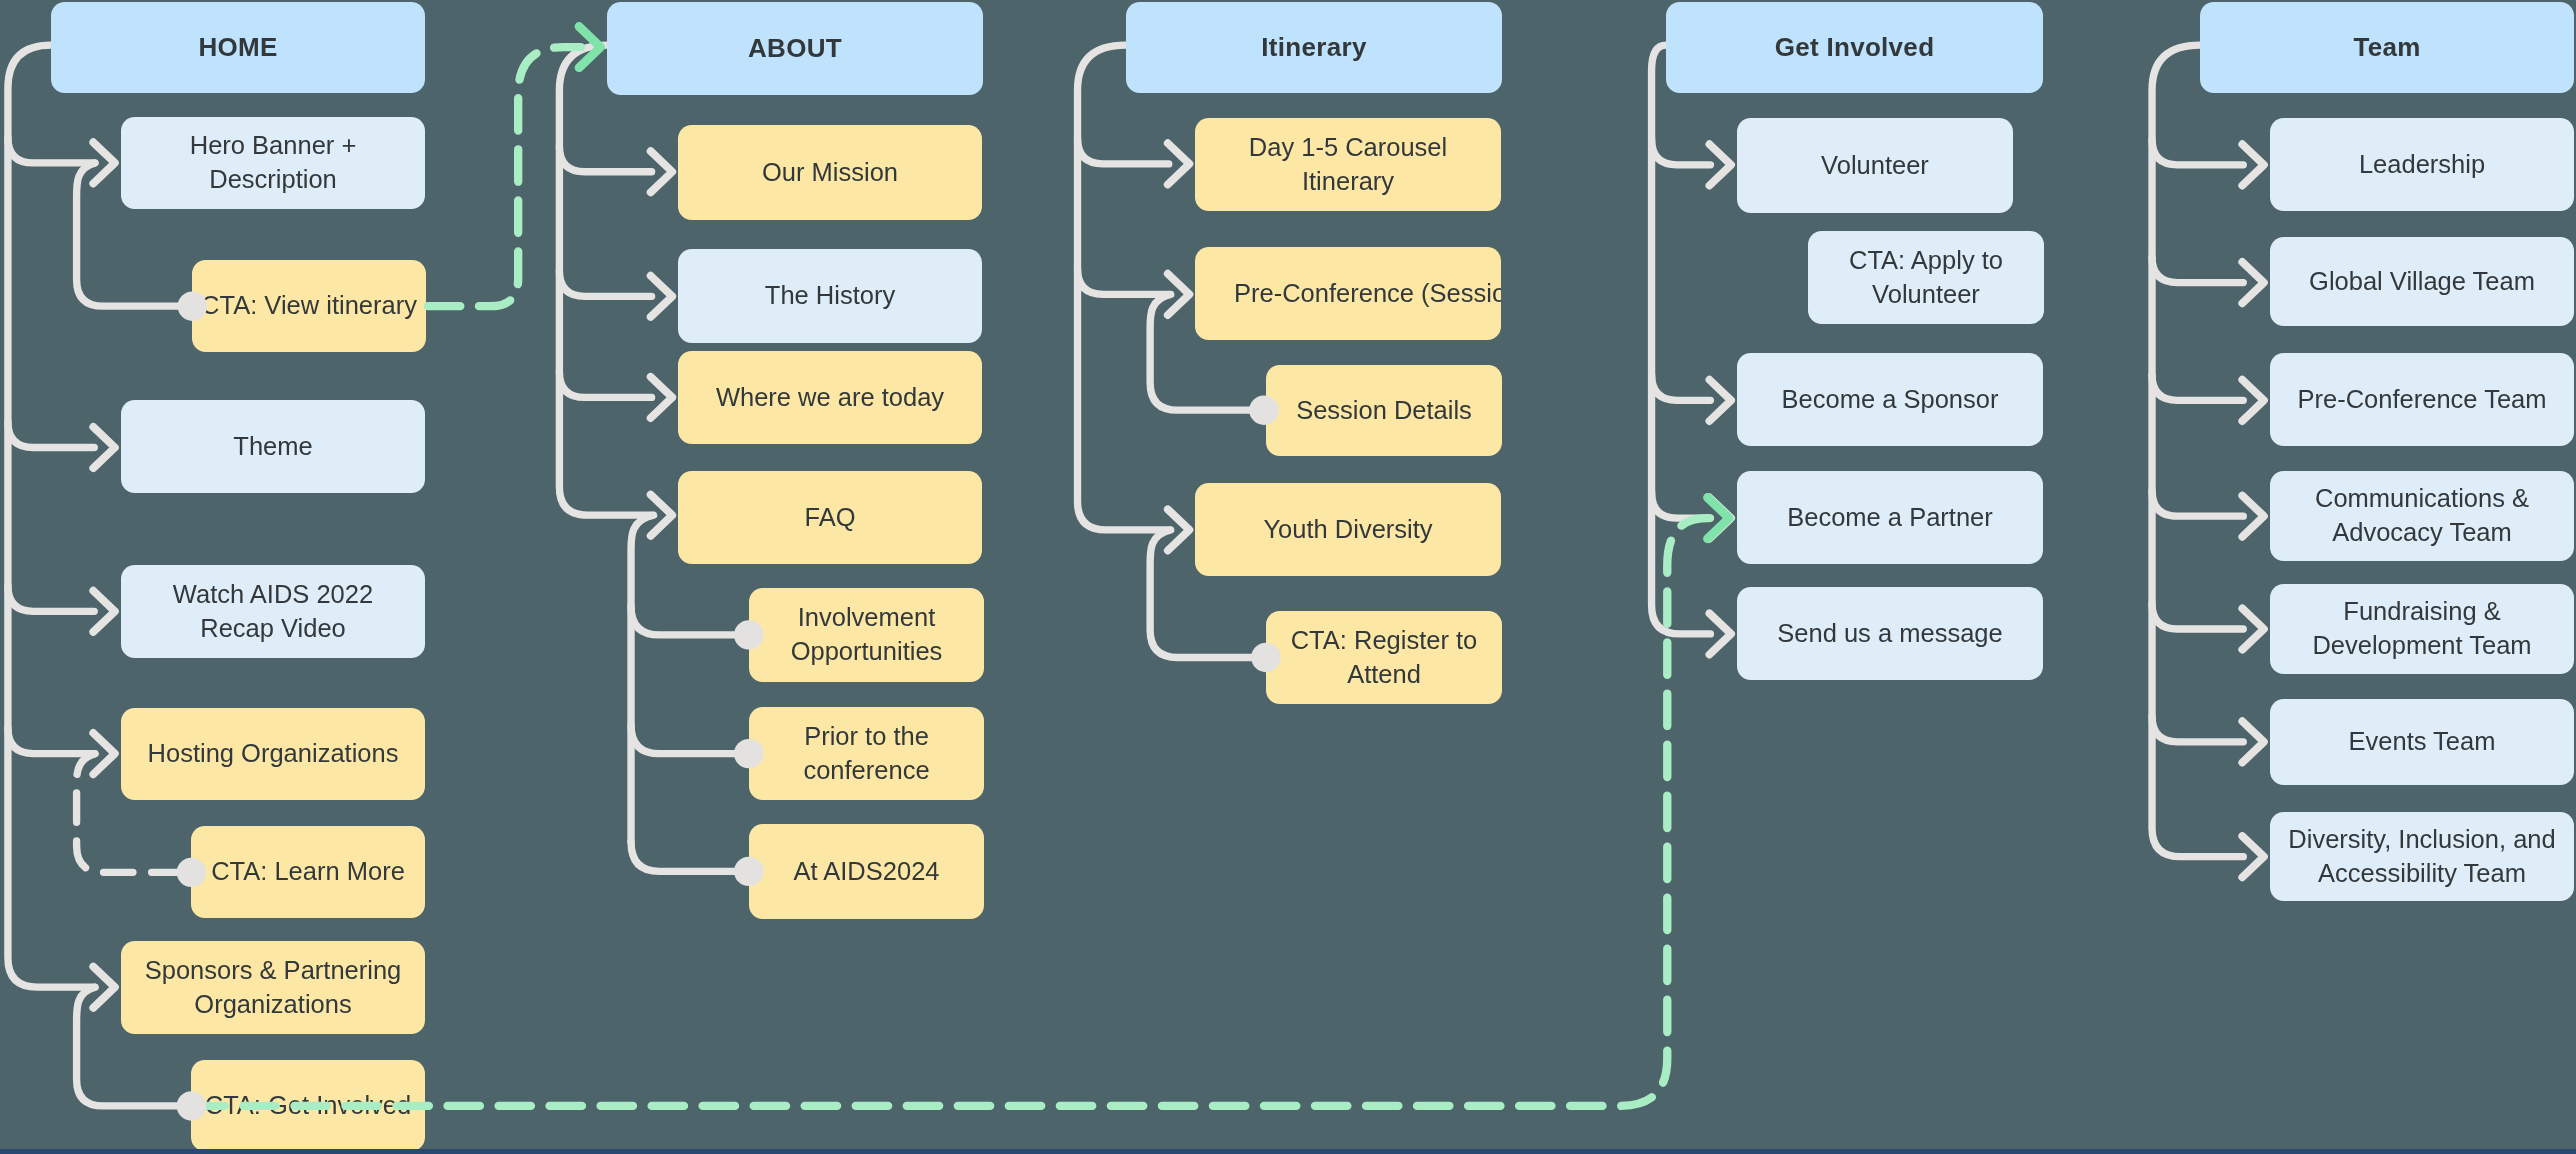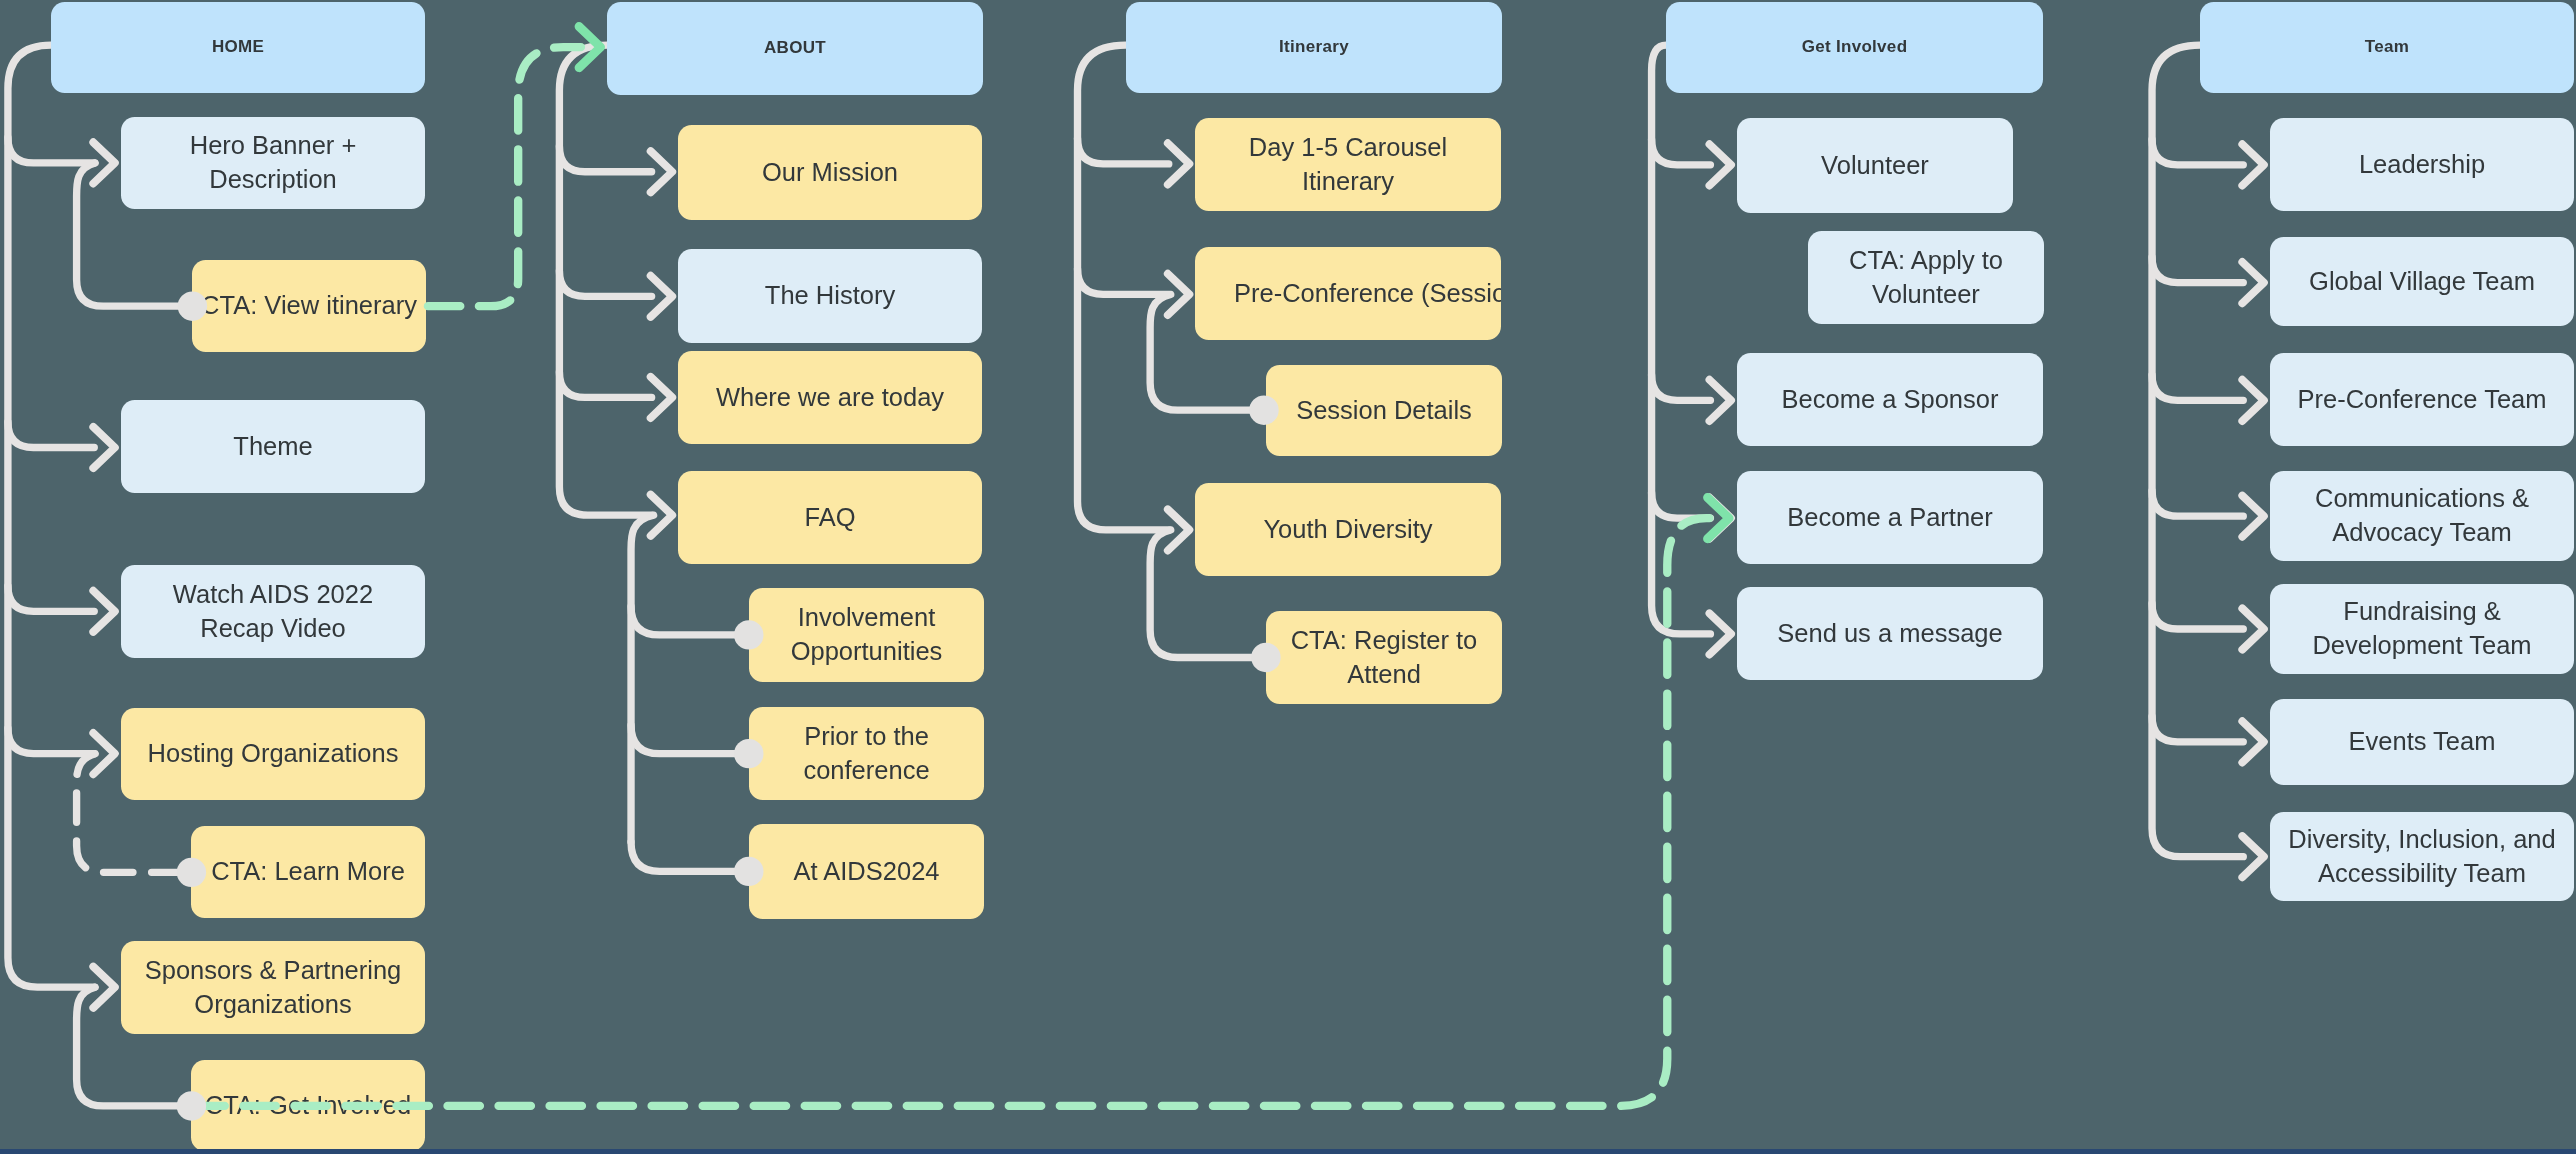--- a/index.html
+++ b/index.html
@@ -18,21 +18,21 @@
   .chev{stroke:var(--connector-gray);stroke-width:8;fill:none;stroke-linecap:round;stroke-linejoin:round;}
   .dash-green{stroke:var(--connector-green);stroke-width:8.5;fill:none;stroke-linecap:round;stroke-dasharray:33 19;}
   .chev-green{stroke:var(--arrow-green);stroke-width:9;fill:none;stroke-linecap:round;stroke-linejoin:round;}
   .dot{fill:var(--connector-dot);}
   .node{position:absolute;z-index:2;border-radius:13.7px;display:flex;align-items:center;
     justify-content:center;text-align:center;color:var(--text-dark);font-size:25.5px;
     line-height:1.32;padding:0 13.7px;box-sizing:border-box;}
   .hblue{background:var(--header-blue);}
   .blue{background:var(--item-blue);}
   .yellow{background:var(--item-yellow);}
-  .header{font-weight:700;font-size:17px;letter-spacing:0.3px;}
+  .header{font-weight:700;font-size:26px;letter-spacing:0.3px;}
   .sub{padding:0 8px;}
   .one-line{white-space:nowrap;}
   .clip{white-space:nowrap;overflow:hidden;justify-content:flex-start;padding-left:39px;}
   #bottom-bar{position:absolute;left:0;top:1149px;width:2576px;height:4.9px;z-index:4;
     background:var(--bottom-bar);}
 </style>
 </head>
 <body>
 
 <div id="canvas">

